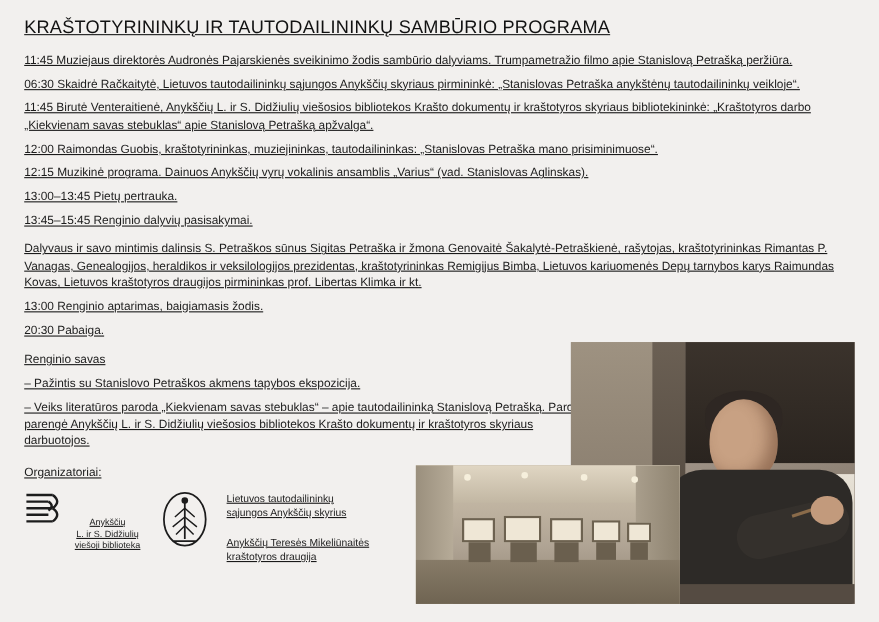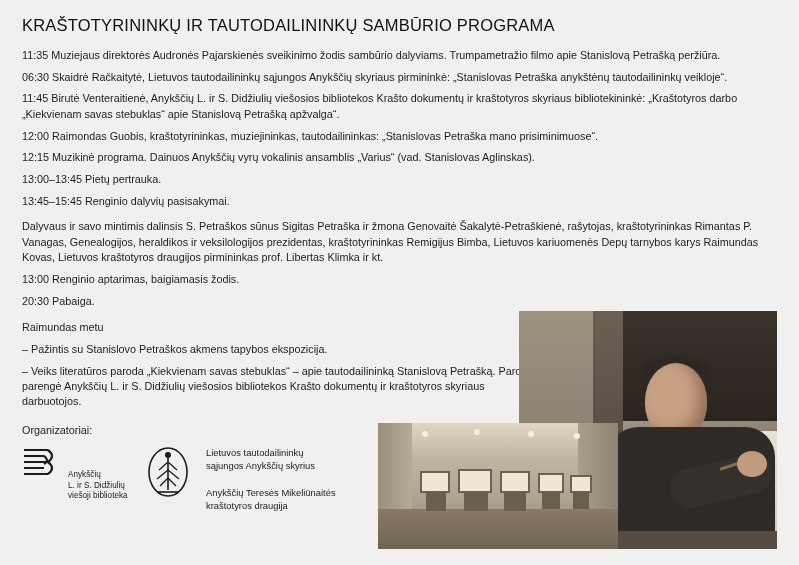--- a/index.html
+++ b/index.html
@@ -14,20 +14,21 @@
     color: #1a1a1a;
     overflow: hidden;
     position: relative;
   }
   .page {
     position: relative;
     width: 799px;
     height: 481px;
     box-sizing: border-box;
     padding: 16px 22px 1px 22px;
+    text-decoration: underline;
   }
   .title {
     font-size: 16.5px;
     letter-spacing: 0.2px;
     font-weight: 400;
     color: #111;
     margin: 0 0 12px 0;
     line-height: 1.2;
   }
   .body-text {
@@ -68,20 +69,21 @@
     display: flex;
     justify-content: flex-start;
     align-items: flex-start;
     padding-top: 2px;
   }
   .org-caption {
     font-size: 8.2px;
     line-height: 1.32;
     color: #1c1c1c;
     padding-top: 26px;
+    text-align: center;
   }
   .org-caption-2 {
     font-size: 9.4px;
     line-height: 1.42;
     color: #1c1c1c;
     padding-top: 2px;
     padding-left: 8px;
   }
   .photo-main {
     position: absolute;
@@ -219,32 +221,32 @@
   .logo-lines svg, .logo-tree svg { display: block; }
 </style>
 </head>
 <body>
 
 <div class="page">
 
   <h1 class="title">KRAŠTOTYRININKŲ IR TAUTODAILININKŲ SAMBŪRIO PROGRAMA</h1>
 
   <div class="body-text">
-    <p>11:35 Muziejaus direktorės Audronės Pajarskienės sveikinimo žodis sambūrio dalyviams. Trumpametražio filmo apie Stanislovą Petrašką peržiūra.</p>
+    <p>11:45 Muziejaus direktorės Audronės Pajarskienės sveikinimo žodis sambūrio dalyviams. Trumpametražio filmo apie Stanislovą Petrašką peržiūra.</p>
     <p>06:30 Skaidrė Račkaitytė, Lietuvos tautodailininkų sąjungos Anykščių skyriaus pirmininkė: „Stanislovas Petraška anykštėnų tautodailininkų veikloje“.</p>
     <p>11:45 Birutė Venteraitienė, Anykščių L. ir S. Didžiulių viešosios bibliotekos Krašto dokumentų ir kraštotyros skyriaus bibliotekininkė: „Kraštotyros darbo „Kiekvienam savas stebuklas“ apie Stanislovą Petrašką apžvalga“.</p>
     <p>12:00 Raimondas Guobis, kraštotyrininkas, muziejininkas, tautodailininkas: „Stanislovas Petraška mano prisiminimuose“.</p>
     <p>12:15 Muzikinė programa. Dainuos Anykščių vyrų vokalinis ansamblis „Varius“ (vad. Stanislovas Aglinskas).</p>
     <p>13:00–13:45 Pietų pertrauka.</p>
     <p>13:45–15:45 Renginio dalyvių pasisakymai.</p>
     <p style="margin-top:10px;">Dalyvaus ir savo mintimis dalinsis S. Petraškos sūnus Sigitas Petraška ir žmona Genovaitė Šakalytė-Petraškienė, rašytojas, kraštotyrininkas Rimantas P. Vanagas, Genealogijos, heraldikos ir veksilologijos prezidentas, kraštotyrininkas Remigijus Bimba, Lietuvos kariuomenės Depų tarnybos karys Raimundas Kovas, Lietuvos kraštotyros draugijos pirmininkas prof. Libertas Klimka ir kt.</p>
     <p>13:00 Renginio aptarimas, baigiamasis žodis.</p>
     <p>20:30 Pabaiga.</p>
 
-    <p style="margin-top:11px;">Raimundas metu</p>
+    <p style="margin-top:11px;">Renginio savas</p>
     <p class="p-narrow">– Pažintis su Stanislovo Petraškos akmens tapybos ekspozicija.</p>
     <p class="p-narrow-2">– Veiks literatūros paroda „Kiekvienam savas stebuklas“ – apie tautodailininką Stanislovą Petrašką. Parodą parengė Anykščių L. ir S. Didžiulių viešosios bibliotekos Krašto dokumentų ir kraštotyros skyriaus darbuotojos.</p>
   </div>
 
   <div class="organizers-label">Organizatoriai:</div>
 
   <div class="org-row">
 
     <div class="org-block org-1">
       <div class="org-mark logo-lines">

